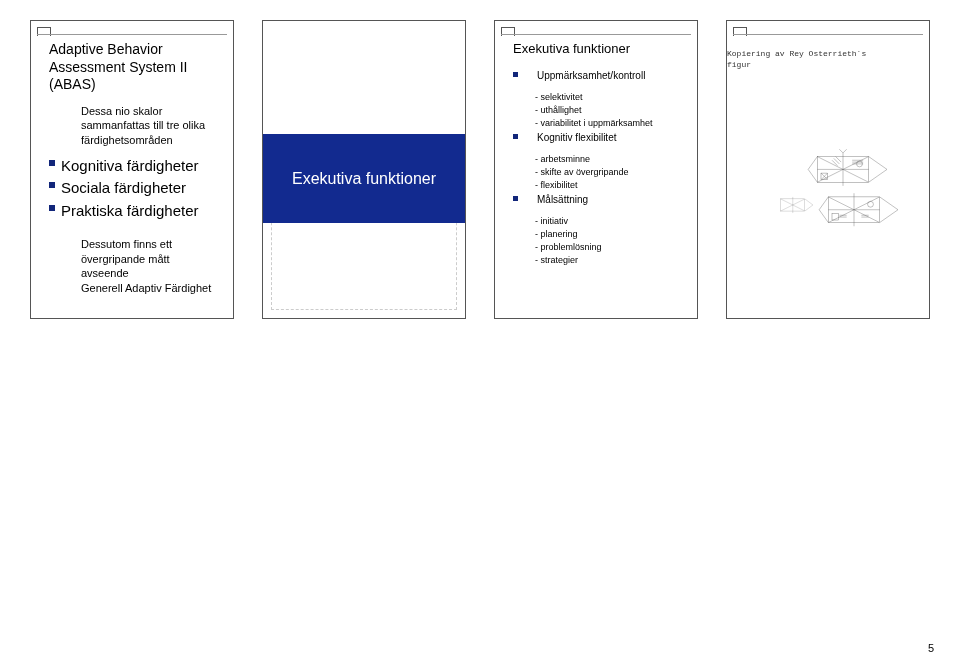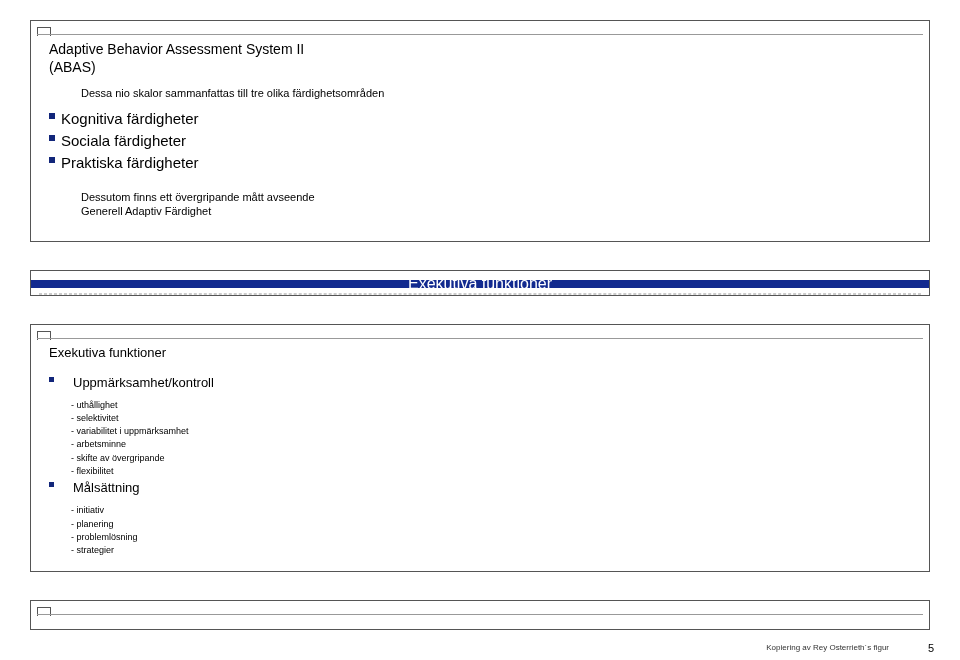--- a/index.html
+++ b/index.html
@@ -7,21 +7,21 @@
     width: 960px;
     height: 660px;
     background: #fff;
     font-family: Arial, Helvetica, sans-serif;
     color: #000;
     position: relative;
   }
   .page {
     position: absolute;
     display: grid;
-    grid-template-columns: 1fr;
+    grid-template-columns: 1fr 1fr 1fr 1fr;
     grid-template-rows: 1fr 1fr;
     gap: 28px;
     padding: 20px 30px 30px 30px;
     width: 100%;
     height: 100%;
   }
   .slide {
     border: 1px solid #555;
     position: relative;
     background: #fff;
@@ -76,21 +76,21 @@
   ul.bullets > li::before {
     content: "";
     position: absolute;
     left: 0;
     top: 4px;
     width: 6px;
     height: 6px;
     background: #12267a;
   }
   ul.bullets > li.small {
-    font-size: 13px;
+    font-size: 10px;
     padding-left: 24px;
   }
   ul.bullets > li.small::before {
     top: 3px;
     width: 5px;
     height: 5px;
   }
   .sub {
     font-size: 9px;
     padding-left: 22px;
@@ -138,25 +138,25 @@
     left: 8px;
     right: 8px;
     top: 22px;
     bottom: 8px;
     border: 1px dashed #ccc;
     pointer-events: none;
   }
   
   .fig-title {
     position: absolute;
-    top: 42px;
+    top: 28px;
     right: 40px;
     font-size: 8px;
     color: #333;
-    font-family: Liberation Sans, sans-serif;
+    font-family: Liberation Mono, monospace;
   }
   .fig-area {
     position: absolute;
     left: 50px;
     right: 20px;
     top: 60px;
     bottom: 20px;
   }
   .page-num {
     position: absolute;
@@ -198,23 +198,26 @@
       </div>
     </div>
   </div>
 
   <div class="slide has-tab">
     <div class="content">
       <div class="title" style="font-size:13px;margin-bottom:12px">Exekutiva funktioner</div>
       <ul class="bullets">
         <li class="small">Uppmärksamhet/kontroll</li>
       </ul>
+      <div class="sub">- selektivitet</div>
       <div class="sub">- uthållighet</div>
-      <div class="sub">- selektivitet</div>
       <div class="sub">- variabilitet i uppmärksamhet</div>
+      <ul class="bullets" style="margin-top:2px">
+        <li class="small">Kognitiv flexibilitet</li>
+      </ul>
       <div class="sub">- arbetsminne</div>
       <div class="sub">- skifte av övergripande</div>
       <div class="sub">- flexibilitet</div>
       <ul class="bullets" style="margin-top:2px">
         <li class="small">Målsättning</li>
       </ul>
       <div class="sub">- initiativ</div>
       <div class="sub">- planering</div>
       <div class="sub">- problemlösning</div>
       <div class="sub">- strategier</div>

